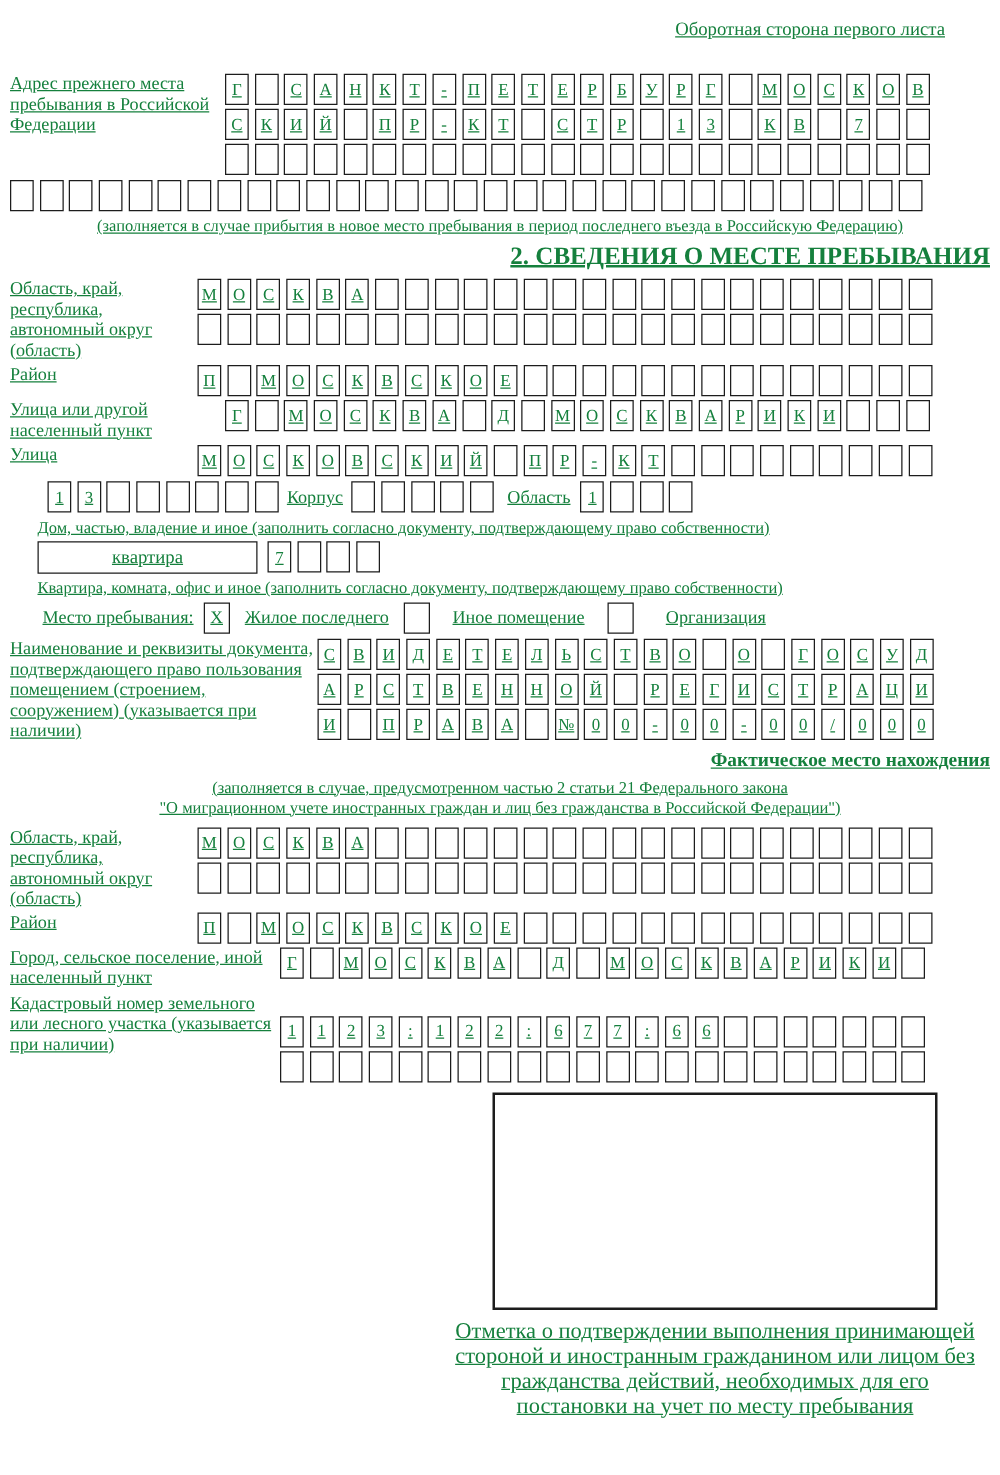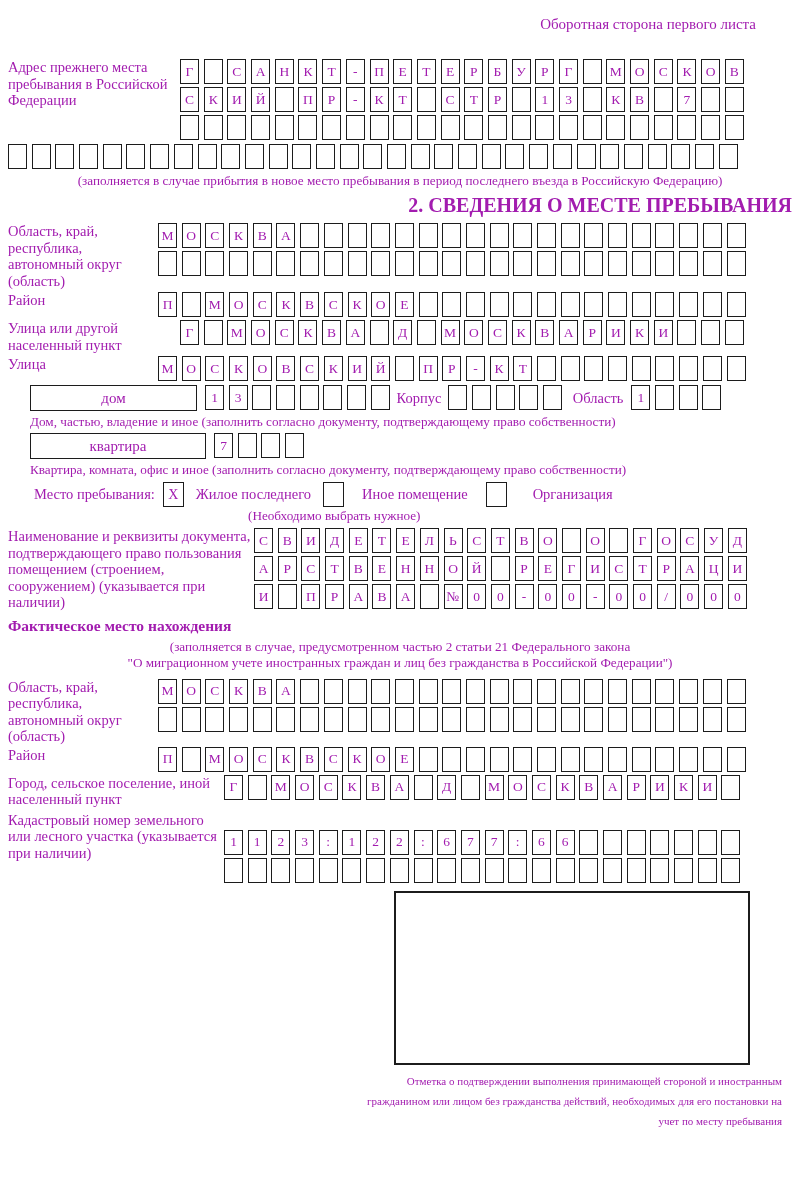--- a/index.html
+++ b/index.html
@@ -1,19 +1,19 @@
 <!DOCTYPE html>
 <html><head>
 <meta charset="utf-8">
 <style>
   html,body{margin:0;padding:0;background:#fff;}
   .page{
     width:800px;height:1180px;box-sizing:border-box;
     padding:16px 8px 0 8px;background:#fff;overflow:hidden;
-    font-family:"Liberation Serif","DejaVu Serif",serif;color:#a21caf;
+    font-family:"Liberation Serif","DejaVu Serif",serif;color:#15803d;text-decoration:underline;
   }
   .hdr-note{text-align:right;padding-right:36px;font-size:15px;}
   .field{display:flex;align-items:flex-start;}
   .label{font-size:14.5px;line-height:16.5px;flex:0 0 auto;}
   .w172{width:172px;} .w150{width:150px;} .w215{width:216px;} .w246{width:246px;}
   .rows{display:flex;flex-direction:column;}
   .rows .cells + .cells{margin-top:3px;}
   .cells{display:flex;}
   .cell{
     flex:0 0 auto;width:19px;height:25px;box-sizing:border-box;
@@ -26,23 +26,23 @@
     display:flex;align-items:center;justify-content:center;font-size:15px;flex:0 0 auto;
   }
   .inline-lbl{font-size:14.5px;line-height:26px;flex:0 0 auto;}
   .chk{
     flex:0 0 auto;width:21px;height:25px;box-sizing:border-box;border:1.6px solid #1c1c1c;
     display:flex;align-items:center;justify-content:center;font-size:14px;
   }
   .caption{font-size:13.2px;line-height:16px;}
   .center{text-align:center;}
   .title{font-weight:bold;font-size:20px;text-align:right;}
-  .subtitle{font-weight:bold;font-size:15.5px;text-align:left;}
+  .subtitle{font-weight:bold;font-size:15.5px;text-align:right;}
   .stamp{box-sizing:border-box;width:356px;height:174px;border:2px solid #1c1c1c;margin-left:386px;}
-  .stamp-cap{width:420px;margin-left:354px;text-align:right;font-size:11px;line-height:20px;}
+  .stamp-cap{width:420px;margin-left:354px;text-align:center;font-size:18px;line-height:20px;}
   .mt2{margin-top:2px;}.mt3{margin-top:3px;}.mt4{margin-top:4px;}.mt5{margin-top:5px;}
   .mt6{margin-top:6px;}.mt8{margin-top:8px;}.mt22{margin-top:26px;}
   .ml22{margin-left:22px;}
 </style>
 </head>
 <body>
 
 <div class="page">
 
   <div class="hdr-note">Оборотная сторона первого листа</div>
@@ -313,21 +313,20 @@
         <span class="cell"></span>
         <span class="cell"></span>
         <span class="cell"></span>
         <span class="cell"></span>
         <span class="cell"></span>
         <span class="cell"></span>
       </div>
   </div>
 
   <div class="field mt4 ml22">
-    <div class="bigbox" style="width:167px;">дом</div>
     <div class="cells" style="margin-left:8px;">
         <span class="cell">1</span>
         <span class="cell">3</span>
         <span class="cell"></span>
         <span class="cell"></span>
         <span class="cell"></span>
         <span class="cell"></span>
         <span class="cell"></span>
         <span class="cell"></span>
       </div>
@@ -362,21 +361,20 @@
 
   <div class="field mt4" style="margin-left:26px;align-items:center;">
     <div class="inline-lbl" style="line-height:25px;">Место пребывания:</div>
     <div class="chk" style="margin-left:8px;">X</div>
     <div class="inline-lbl" style="line-height:25px;margin-left:12px;">Жилое последнего</div>
     <div class="chk" style="margin-left:12px;"></div>
     <div class="inline-lbl" style="line-height:25px;margin-left:18px;">Иное помещение</div>
     <div class="chk" style="margin-left:18px;"></div>
     <div class="inline-lbl" style="line-height:25px;margin-left:26px;">Организация</div>
   </div>
-  <div class="caption" style="margin-left:240px;margin-top:1px;">(Необходимо выбрать нужное)</div>
 
   <div class="field mt4">
     <div class="label w246">Наименование и реквизиты документа, подтверждающего право пользования помещением (строением, сооружением) (указывается при наличии)</div>
     <div class="rows">
       <div class="cells">
           <span class="cell">С</span>
           <span class="cell">В</span>
           <span class="cell">И</span>
           <span class="cell">Д</span>
           <span class="cell">Е</span>

